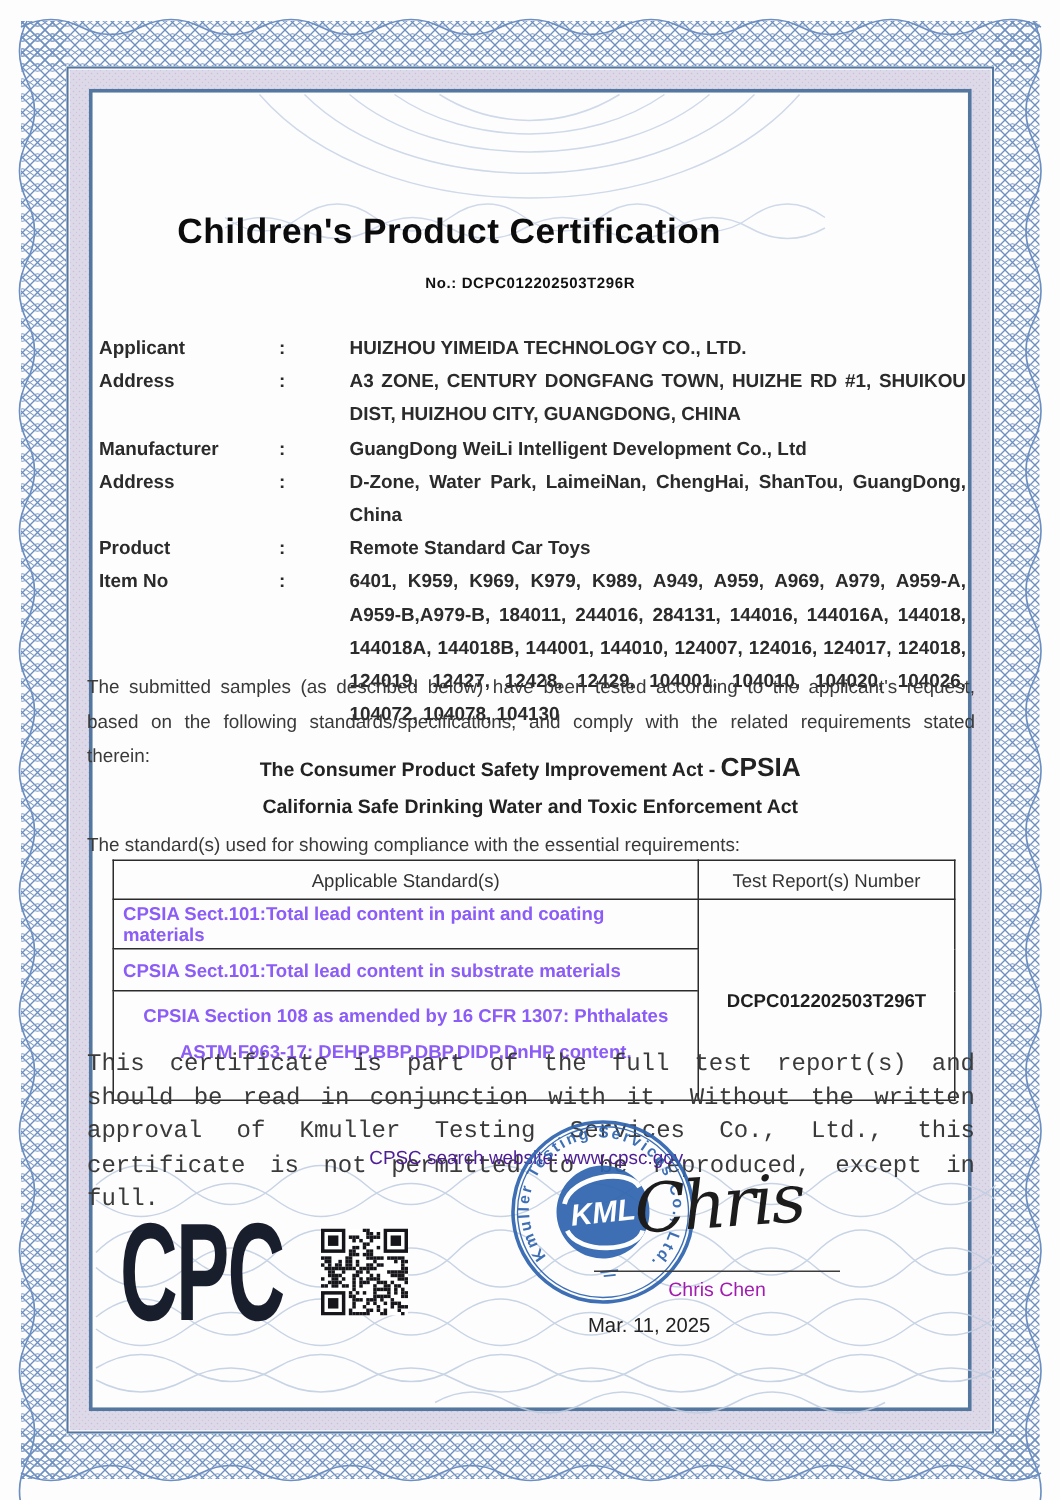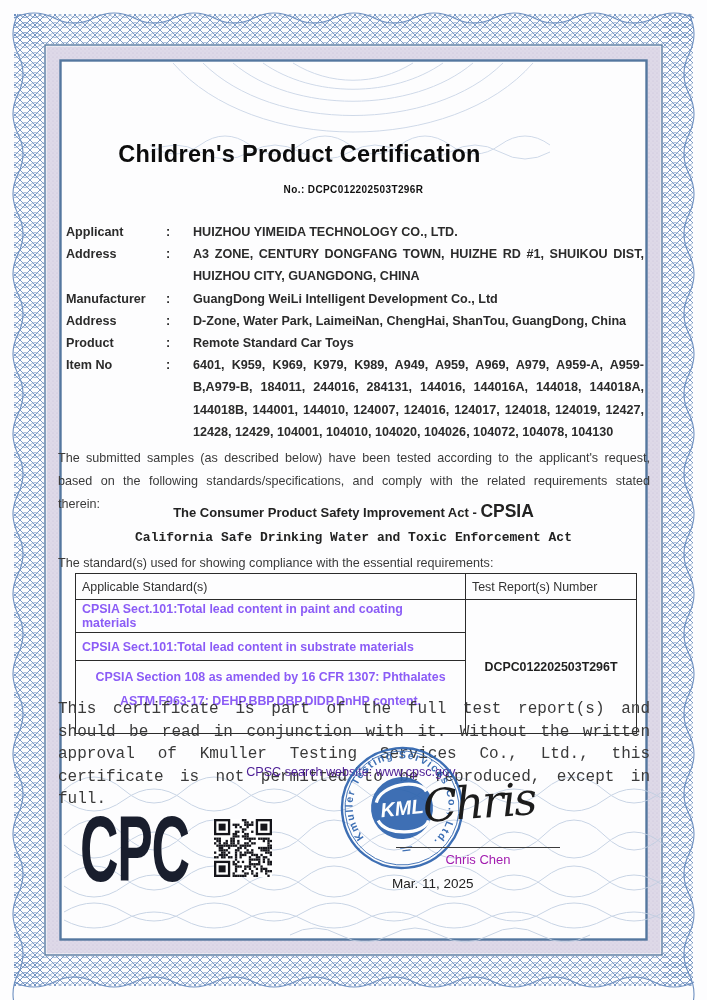--- a/index.html
+++ b/index.html
@@ -13,49 +13,49 @@
   .title{
     position:absolute;top:141px;left:0;width:599px;text-align:center;
     font-size:23.5px;font-weight:bold;color:#0c0c0c;letter-spacing:.3px;
   }
   .cert-no{
     position:absolute;top:184px;left:0;width:707px;text-align:center;
     font-size:10px;font-weight:bold;color:#111;letter-spacing:.4px;
   }
   .fields{position:absolute;top:221px;left:66px;width:578px;}
   .field-row{display:grid;grid-template-columns:100px 27px 1fr;
-    font-size:12.6px;font-weight:bold;line-height:22.2px;color:#2b2b2b;}
+    font-size:12.6px;font-weight:bold;line-height:22.2px;color:#2b2b2b;gap:20px;}
   .field-value{text-align:justify;}
 
   .statement{
     position:absolute;top:447px;left:58px;width:592px;
     font-size:12.6px;line-height:23px;text-align:justify;color:#3a3a3a;
     word-spacing:1.5px;
   }
   .act-line1{
     position:absolute;top:501px;left:0;width:707px;text-align:center;
     font-size:13px;font-weight:bold;color:#222;
   }
   .act-line1 .cpsia{font-size:17.5px;}
   .act-line2{
     position:absolute;top:530px;left:0;width:707px;text-align:center;
-    font-size:13px;font-weight:bold;color:#222;font-family:Liberation Mono, monospace;
+    font-size:13px;font-weight:bold;color:#222;
   }
   .standards-intro{
     position:absolute;top:556px;left:58px;width:592px;
     font-size:12.6px;color:#3a3a3a;
   }
   table.standards{
     position:absolute;top:573px;left:75px;width:562px;
     border-collapse:collapse;font-size:12.4px;
   }
   table.standards th,table.standards td{
     border:1.6px solid #2b2b2b;padding:2px 6px;
   }
-  table.standards th{font-weight:normal;text-align:left;height:21px;color:#333;}
+  table.standards th{font-weight:normal;text-align:center;height:21px;color:#333;}
   td.std-row{font-weight:bold;height:23px;color:#8b5cf6;}
   td.std-row.multi{white-space:pre-line;line-height:24px;padding-top:4px;padding-bottom:20px;text-align:center;}
   td.report-cell{font-weight:bold;text-align:center;width:158px;color:#1f1f1f;}
 
   .disclaimer{
     position:absolute;top:698px;left:58px;width:592px;
     font-size:16px;line-height:22.6px;text-align:justify;color:#3a3a3a;font-family:Liberation Mono, monospace;
   }
   .cpsc-line{
     position:absolute;top:765px;left:58px;width:400px;

